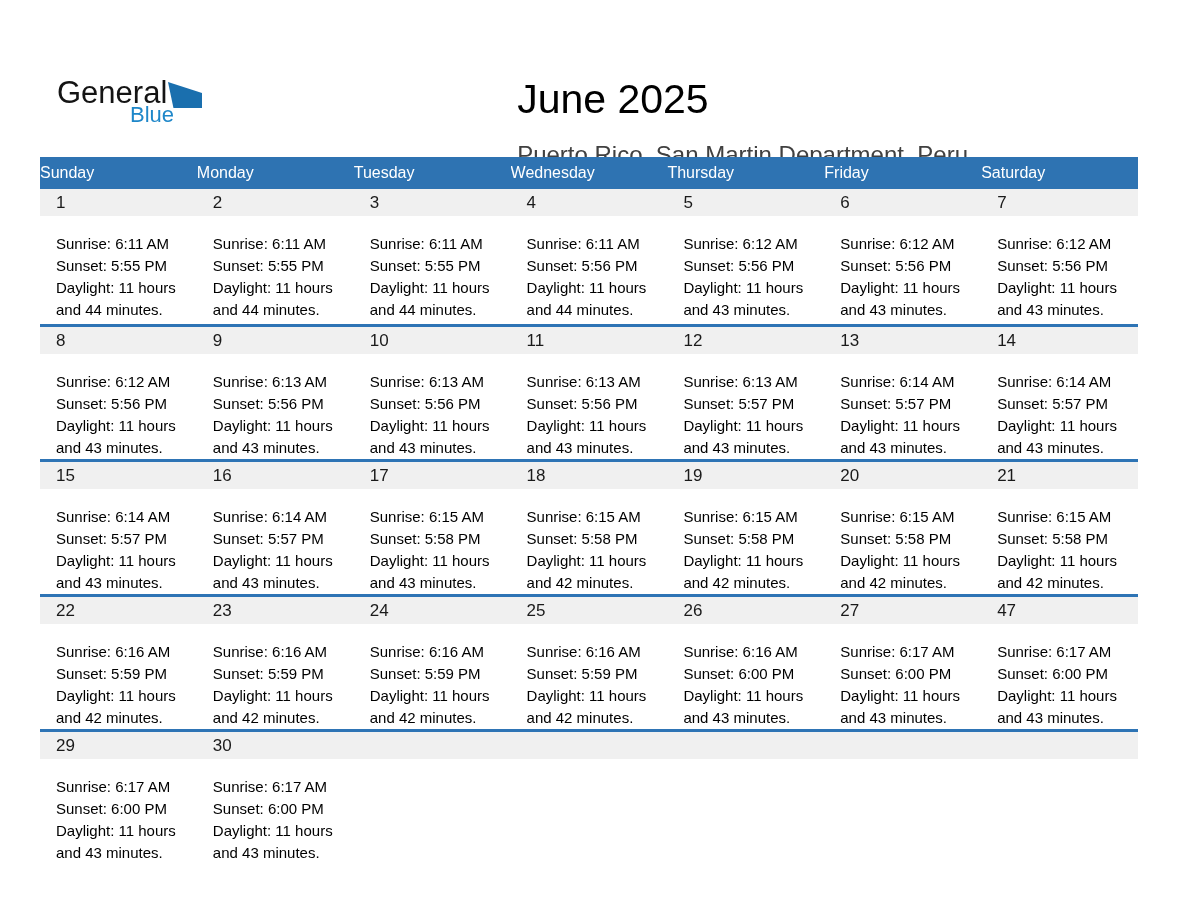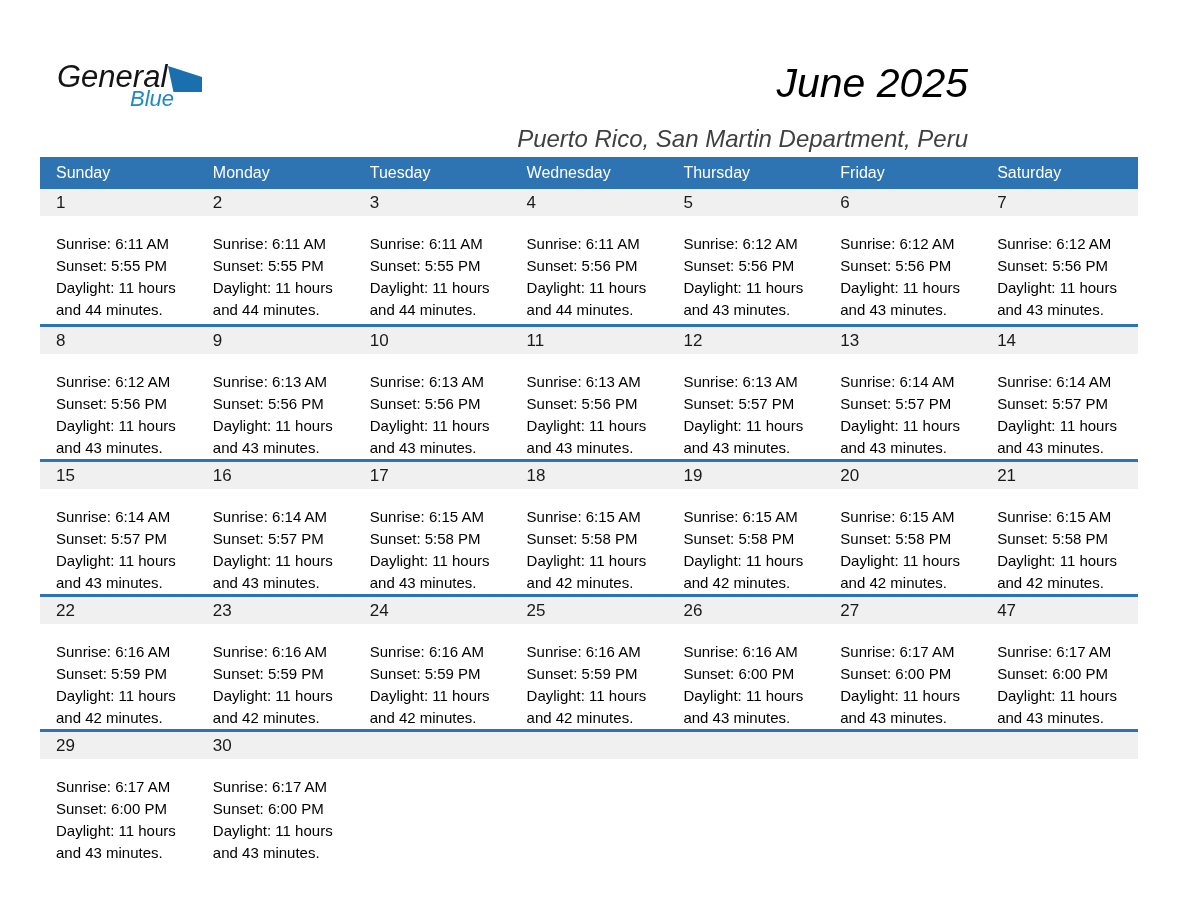--- a/index.html
+++ b/index.html
@@ -5,46 +5,46 @@
   * { margin: 0; padding: 0; box-sizing: border-box; }
   html, body { width: 1188px; height: 918px; background: #ffffff; }
   body {
     font-family: "Liberation Sans", sans-serif;
     color: #000;
     position: relative;
     overflow: hidden;
   }
 
   
-  .top-area { position: absolute; top: 0; left: 0; width: 1028px; height: 157px; font-style: italic; }
+  .top-area { position: absolute; top: 16px; left: 0; width: 1028px; height: 157px; }
 
   .logo { position: absolute; left: 57px; top: 60px; }
   .logo-line1 { display: flex; align-items: flex-start; }
   .logo-general {
     font-size: 31px; font-weight: 400; color: #141414; letter-spacing: 0px; line-height: 33px;
   }
   .logo-triangle { width: 34px; height: 26px; margin-left: 1px; margin-top: 6px; }
   .logo-blue {
     font-size: 22px; font-weight: 400; color: #1e87c9; line-height: 26px; margin-left: 73px; margin-top: -7px;
   }
 
-  .title-block { position: absolute; right: 60px; top: 60px; text-align: right; }
+  .title-block { position: absolute; right: 60px; top: 60px; }
   .month-title { font-size: 41px; font-weight: 400; color: #000; line-height: 46px; }
   .location-subtitle { font-size: 24px; font-weight: 400; color: #404040; line-height: 30px; margin-top: 18px; }
 
   
   .calendar {
     position: absolute; left: 40px; top: 157px; width: 1098px;
   }
   .dow-header {
     display: grid; grid-template-columns: repeat(7, 1fr);
     background: #2e73b2; height: 32px;
   }
   .dow-cell {
-    color: #ffffff; font-size: 16px; line-height: 32px; padding-left: 16px;
+    color: #ffffff; font-size: 16px; line-height: 32px; padding-left: 0;
     overflow: hidden; white-space: nowrap;
   }
 
   .weeks { width: 100%; }
   .week-row {
     display: grid; grid-template-columns: repeat(7, 1fr);
     height: 135px; border-top: 3px solid #2e74b5;
   }
   .week-row:first-child { border-top: none; }
 

